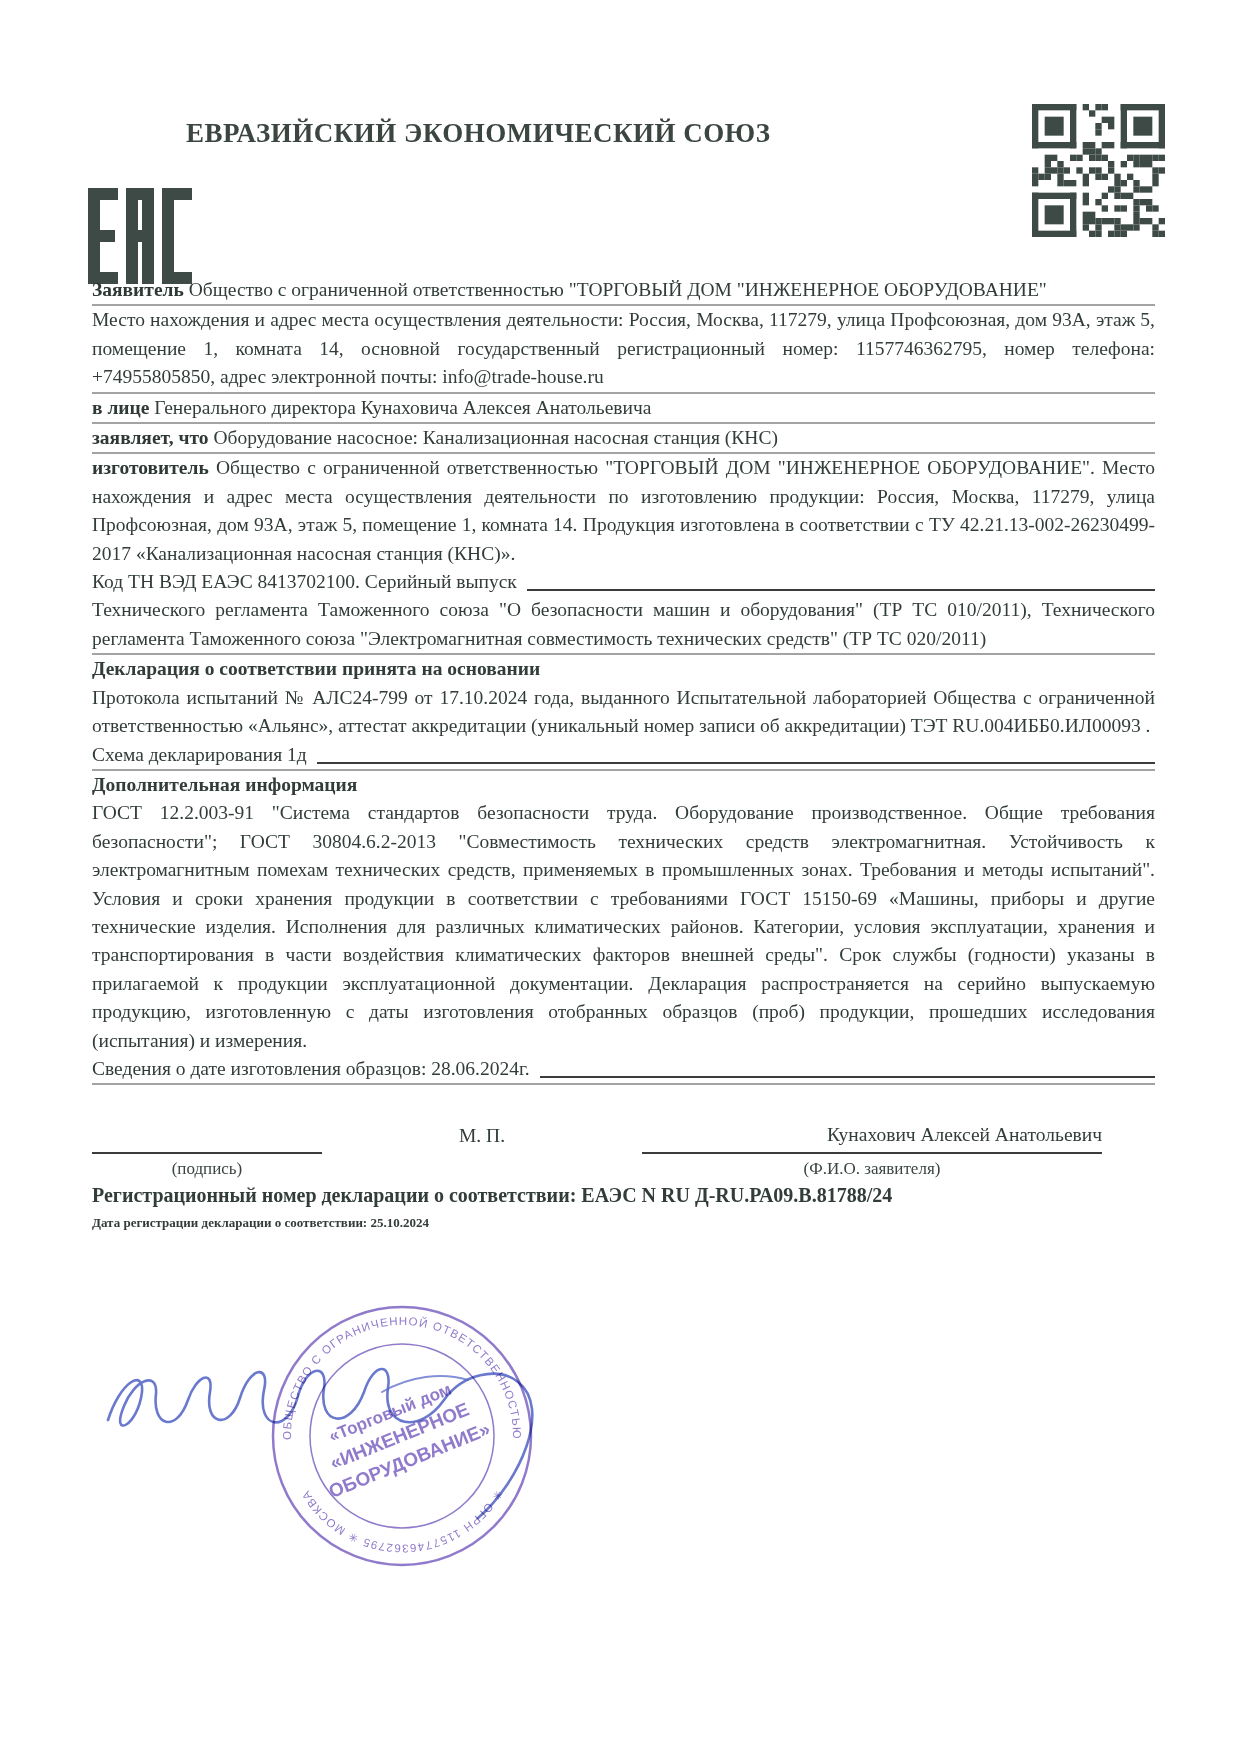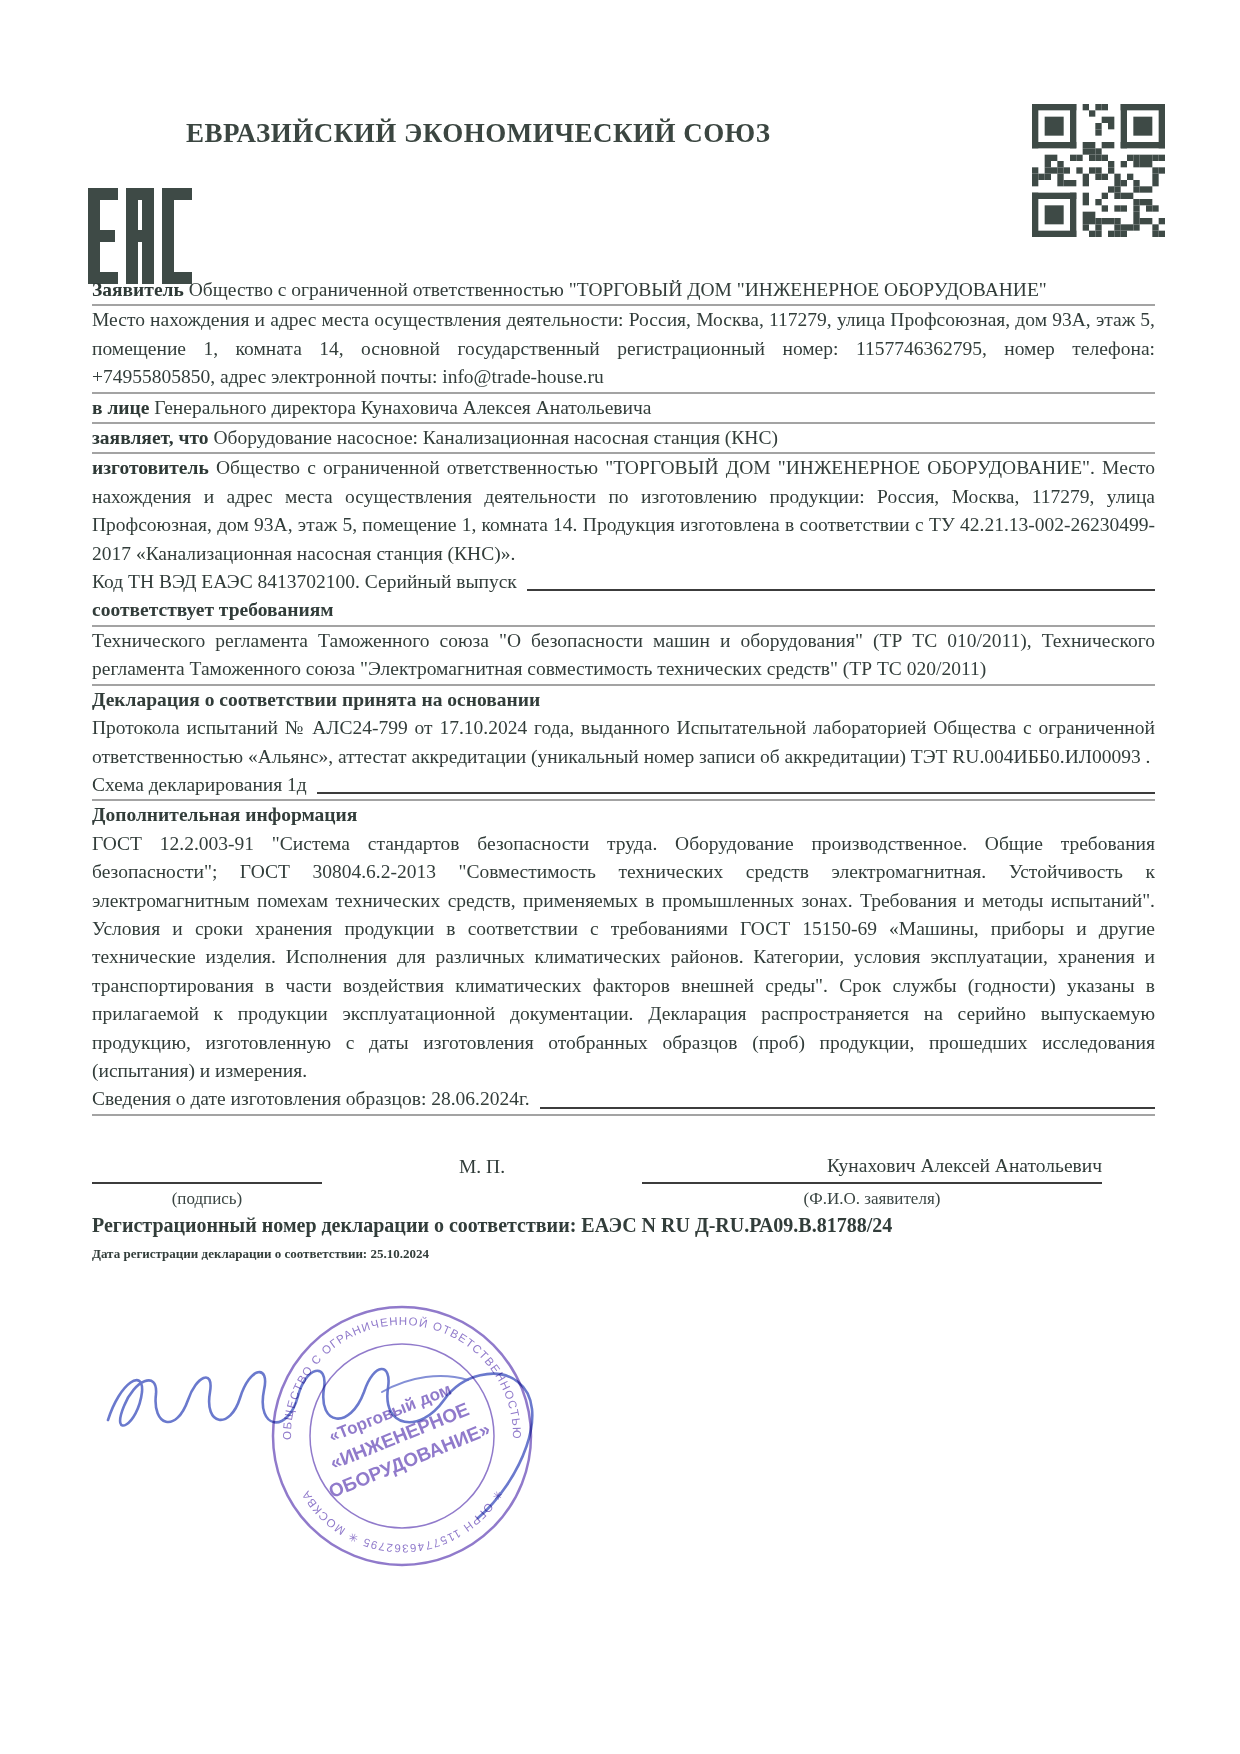--- a/index.html
+++ b/index.html
@@ -211,21 +211,20 @@
 
     <p class="sect"><b>в лице</b><span> Генерального директора Кунаховича Алексея Анатольевича</span></p>
 
     <p class="sect"><b>заявляет, что</b><span> Оборудование насосное: Канализационная насосная станция (КНС)</span></p>
 
     <p class="just"><b>изготовитель</b><span> Общество с ограниченной ответственностью "ТОРГОВЫЙ ДОМ "ИНЖЕНЕРНОЕ ОБОРУДОВАНИЕ". Место нахождения и адрес места осуществления деятельности по изготовлению продукции: Россия, Москва, 117279, улица Профсоюзная, дом 93А, этаж 5, помещение 1, комната 14. Продукция изготовлена в соответствии с ТУ 42.21.13-002-26230499-2017 «Канализационная насосная станция (КНС)».</span></p>
     <p class="fill">
         <span>Код ТН ВЭД ЕАЭС 8413702100. Серийный выпуск</span>
       </p>
 
-    <p class="sect heading">соответствует требованиям</p>
     <p class="sect just">Технического регламента Таможенного союза "О безопасности машин и оборудования" (ТР ТС 010/2011), Технического регламента Таможенного союза "Электромагнитная совместимость технических средств" (ТР ТС 020/2011)</p>
 
     <p class="heading">Декларация о соответствии принята на основании</p>
     <p class="just gap-top">Протокола испытаний № АЛС24-799 от 17.10.2024 года, выданного Испытательной лабораторией Общества с ограниченной ответственностью «Альянс», аттестат аккредитации (уникальный номер записи об аккредитации)  ТЭТ RU.004ИББ0.ИЛ00093 .</p>
     <p class="fill sect">
         <span>Схема декларирования 1д</span>
       </p>
 
     <p class="heading">Дополнительная информация</p>
     <p class="just gap-top">ГОСТ 12.2.003-91 "Система стандартов безопасности труда. Оборудование производственное. Общие требования безопасности"; ГОСТ 30804.6.2-2013 "Совместимость технических средств электромагнитная. Устойчивость к электромагнитным помехам технических средств, применяемых в промышленных зонах. Требования и методы испытаний". Условия и сроки хранения продукции в соответствии с требованиями ГОСТ 15150-69 «Машины, приборы и другие технические изделия. Исполнения для различных климатических районов. Категории, условия эксплуатации, хранения и транспортирования в части воздействия климатических факторов внешней среды". Срок службы (годности) указаны в прилагаемой к продукции эксплуатационной документации. Декларация распространяется на серийно выпускаемую продукцию, изготовленную с даты изготовления отобранных образцов (проб) продукции, прошедших исследования (испытания) и измерения.</p>

